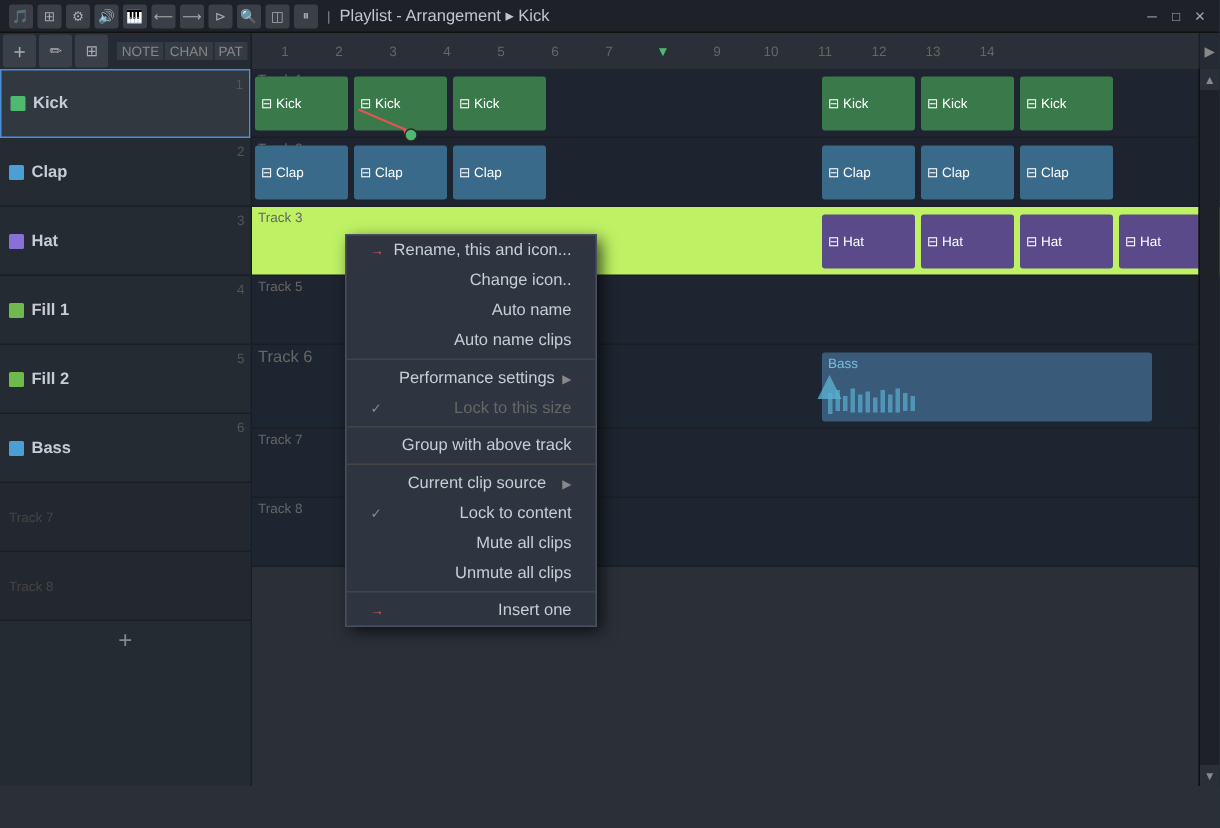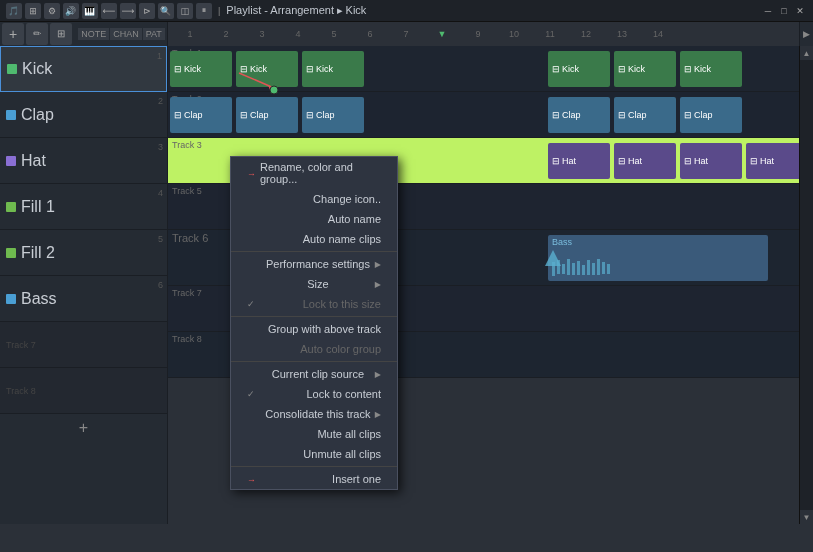--- a/index.html
+++ b/index.html
@@ -145,25 +145,26 @@
       position: relative;
     }
     .track-item.selected { background: #313840; border: 1px solid #4a90d9; }
     .track-led {
       width: 10px; height: 10px;
       border-radius: 1px;
       margin-right: 5px;
       flex-shrink: 0;
     }
     .track-name {
-      font-size: 16px;
+      font-size: 11px;
       color: #c8cdd4;
       flex: 1;
       white-space: nowrap;
       overflow: hidden;
+      font-weight: bold;
     }
     .track-num {
       position: absolute;
       right: 4px;
       top: 4px;
       font-size: 9px;
       color: #555;
     }
     .add-track-btn {
       height: 28px;
@@ -496,68 +497,56 @@
     </div>
 
     <div class="track-row" style="background:#1d2530;">
       <span style="position:absolute;left:4px;top:2px;font-size:9px;color:#666;">Track 8</span>
     </div>
 
     <div class="context-menu" style="top:110px; left:62px;">
 
       <div class="menu-item">
         <span style="color:#e05555;margin-right:4px;font-size:9px;">→</span>
-        <span>Rename, color and group...</span>
+        <span>Rename, this and icon...</span>
       </div>
       <div class="menu-item">
         <span style="width:14px;"></span>
         <span>Change icon..</span>
       </div>
       <div class="menu-item">
         <span style="width:14px;"></span>
         <span>Auto name</span>
       </div>
       <div class="menu-item">
         <span style="width:14px;"></span>
         <span>Auto name clips</span>
       </div>
       <div class="menu-separator"></div>
       <div class="menu-item has-arrow">
         <span style="width:14px;"></span>
         <span>Performance settings</span>
-      </div>
-      <div class="menu-item has-arrow">
-        <span style="width:14px;"></span>
-        <span>Size</span>
       </div>
       <div class="menu-item disabled">
         <span style="color:#888;margin-right:4px;font-size:9px;">✓</span>
         <span>Lock to this size</span>
       </div>
       <div class="menu-separator"></div>
       <div class="menu-item">
         <span style="width:14px;"></span>
         <span>Group with above track</span>
       </div>
-      <div class="menu-item disabled">
-        <span style="width:14px;"></span>
-        <span>Auto color group</span>
-      </div>
       <div class="menu-separator"></div>
       <div class="menu-item has-arrow">
         <span style="width:14px;"></span>
         <span>Current clip source</span>
       </div>
       <div class="menu-item">
         <span style="color:#888;margin-right:4px;font-size:9px;">✓</span>
         <span>Lock to content</span>
-      </div>
-      <div class="menu-item has-arrow">
-        <span style="width:14px;"></span>
-        <span>Consolidate this track</span>
       </div>
       <div class="menu-item">
         <span style="width:14px;"></span>
         <span>Mute all clips</span>
       </div>
       <div class="menu-item">
         <span style="width:14px;"></span>
         <span>Unmute all clips</span>
       </div>
       <div class="menu-separator"></div>

